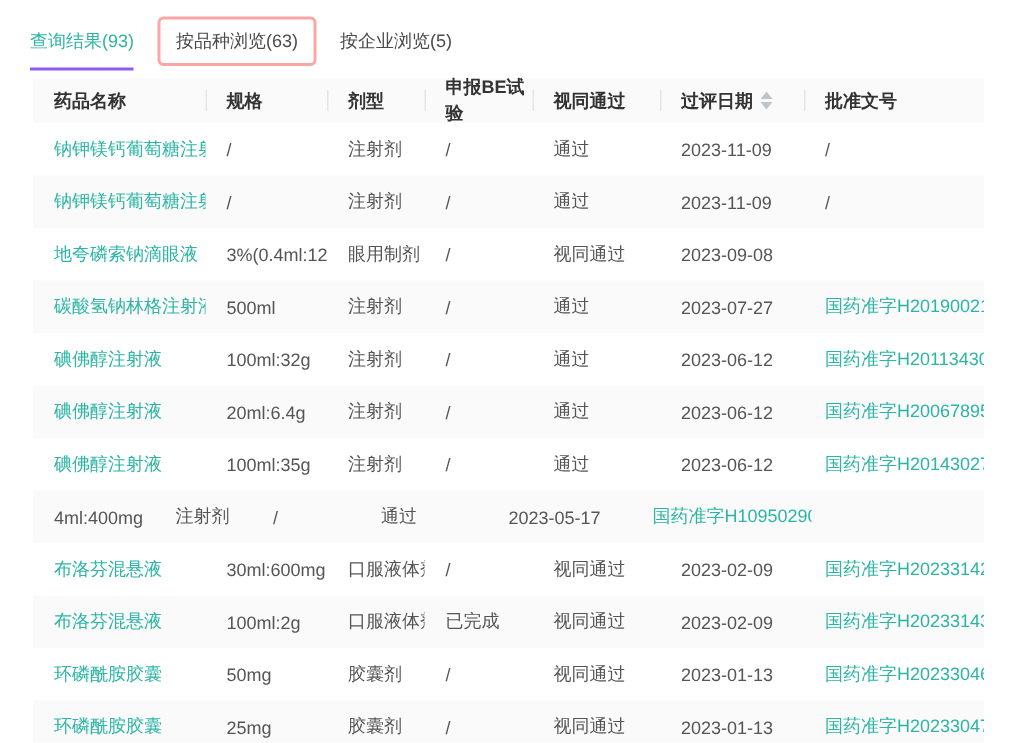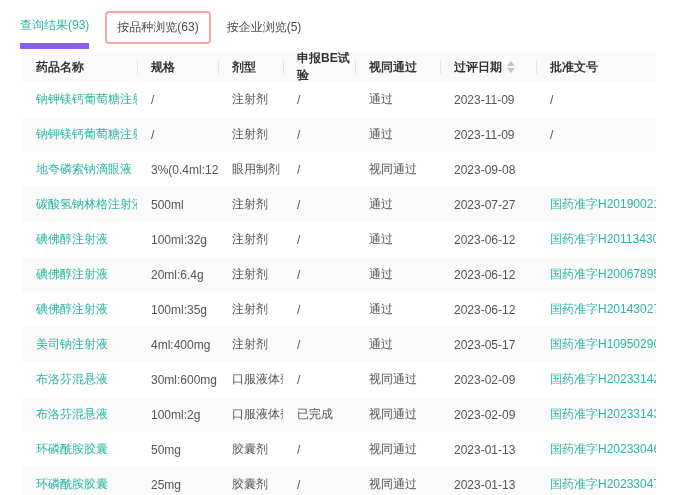--- a/index.html
+++ b/index.html
@@ -18,21 +18,21 @@
   }
   .tab {
     font-size: 12px;
     color: #4a4a4a;
     cursor: pointer;
     white-space: nowrap;
   }
   .tab.active {
     color: #2cb5a5;
     padding-bottom: 9px;
-    border-bottom: 6px solid #8b5cf6;
+    border-bottom: 2px solid #8b5cf6;
     margin-bottom: -11px;
   }
   .tab.annotated {
     border: 2px solid #fca5a5;
     border-radius: 4px;
     padding: 6px 10px;
   }
   .tab + .tab { margin-left: 16px; }
 
   
@@ -236,23 +236,20 @@
     <div class="td c3">/</div>
     <div class="td c4">通过</div>
     <div class="td c5">2023-06-12</div>
     <div class="td c6">
       <a class="approval-link">国药准字H20143027</a>
 
     </div>
   </div>
 
   <div class="tr">
-    <div class="td c0">
-      <a class="drug-link">美司钠注射液</a>
-    </div>
     <div class="td c1">4ml:400mg</div>
     <div class="td c2">注射剂</div>
     <div class="td c3">/</div>
     <div class="td c4">通过</div>
     <div class="td c5">2023-05-17</div>
     <div class="td c6">
       <a class="approval-link">国药准字H10950290</a>
 
     </div>
   </div>

